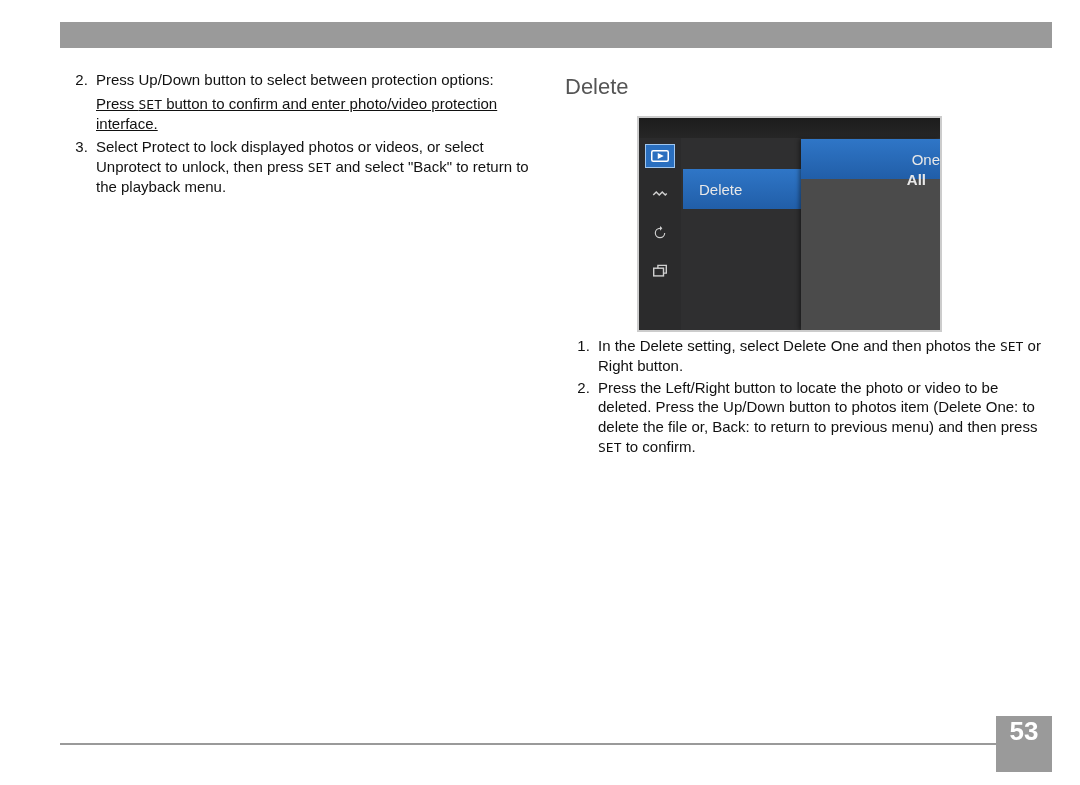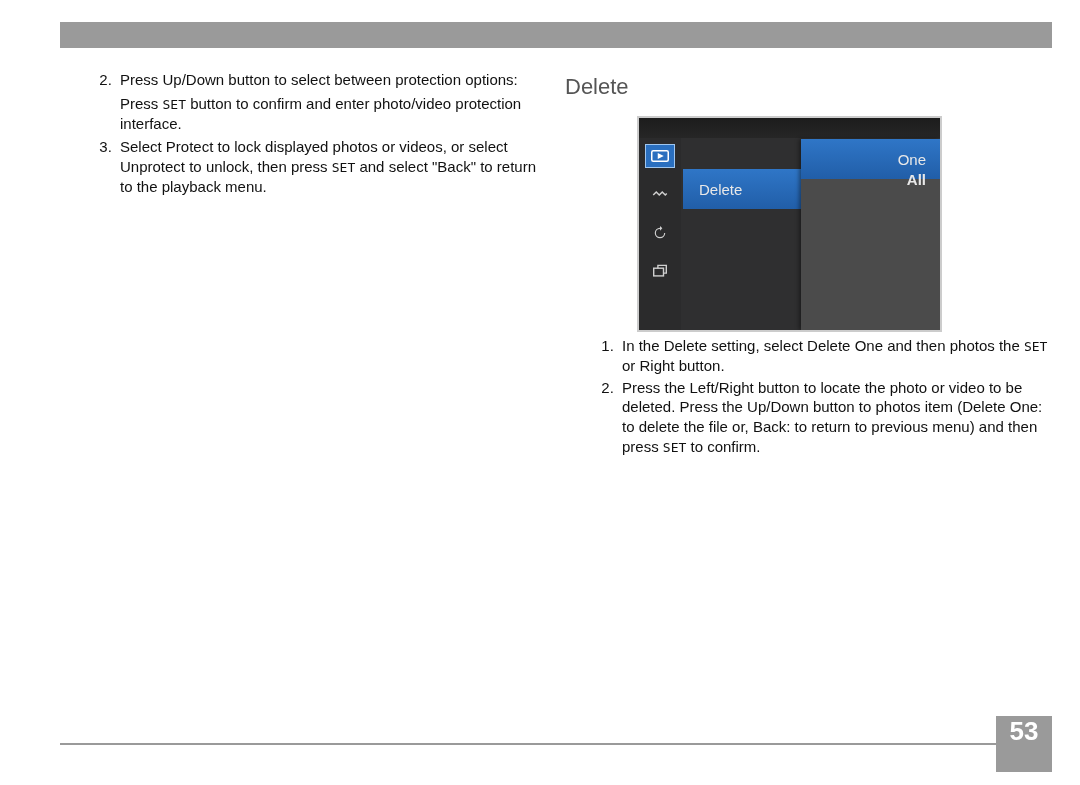--- a/index.html
+++ b/index.html
@@ -79,28 +79,27 @@
     color: #111;
   }
   ol.num {
     list-style: decimal;
     padding-left: 32px;
     margin: 0;
   }
   ol.num > li {
     padding-left: 4px;
     margin-bottom: 2px;
-    margin-left: 24px;
   }
   ul.bul {
     list-style: disc;
     padding-left: 40px;
     margin: 2px 0 2px 0;
   }
-  .para { margin: 4px 0; }
+  .para { margin: 4px 0; text-decoration: underline; }
   .sub { margin-top: 14px; margin-left: 3px; font-size: 16px; }
 
   
   .lcd-wrap {
     width: 305px;
     margin: 14px 0 4px 75px;
   }
   .lcd {
     width: 305px;
     height: 216px;
@@ -172,21 +171,20 @@
     right: 14px;
     font-size: 15px;
     color: #e8e8e8;
   }
   .lcd-panel .opt.hl-opt {
     background: linear-gradient(#2f76c7,#215ea8);
     left: 0; right: 0;
     height: 40px;
     top: 0;
     display: flex; align-items: center; justify-content: flex-end;
-    padding-right: 14px;
   }
 </style>
 </head>
 <body>
 
 <div class="page">
   <div class="top-bar"></div>
 
   <div class="content">
 

